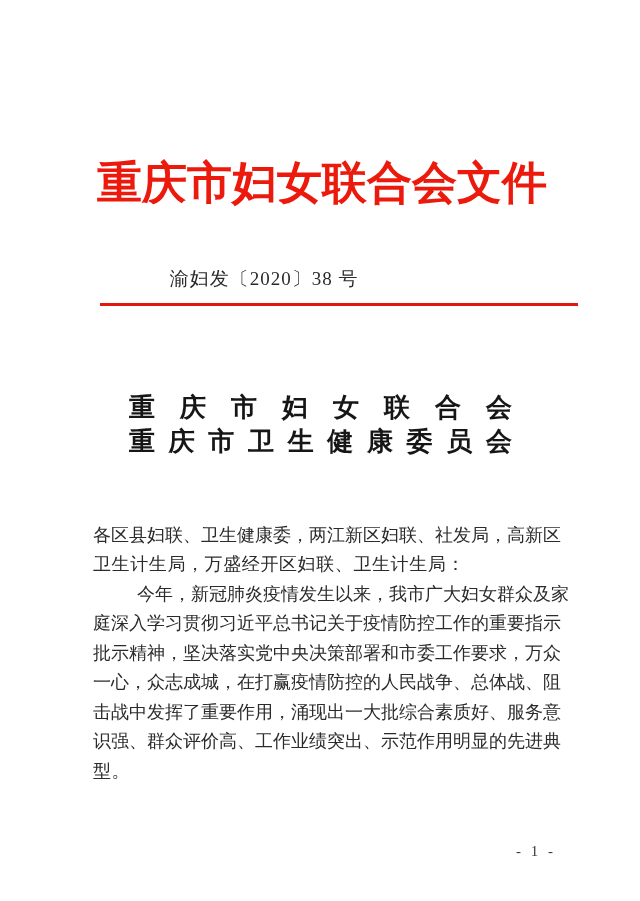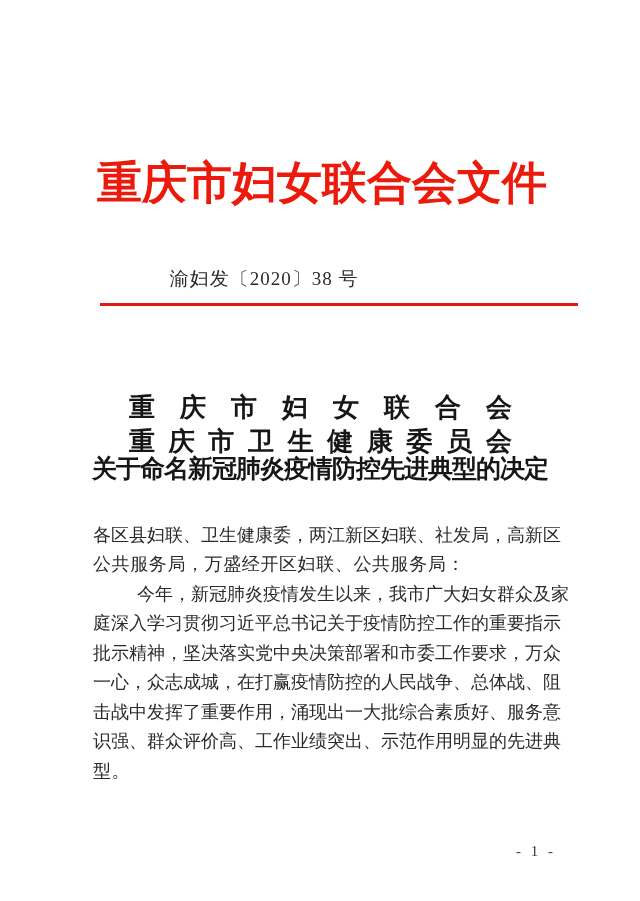--- a/index.html
+++ b/index.html
@@ -153,21 +153,20 @@
       <span>市</span>
       <span>卫</span>
       <span>生</span>
       <span>健</span>
       <span>康</span>
       <span>委</span>
       <span>员</span>
       <span>会</span>
     </div>
 
-  <div class="h-subject">关于命名新冠肺炎疫情防控先进典型的决定</div>
 
   <div class="body-line flexjust bl-p1-1">
       <span>各</span>
       <span>区</span>
       <span>县</span>
       <span>妇</span>
       <span>联</span>
       <span>、</span>
       <span>卫</span>
       <span>生</span>
@@ -184,21 +183,21 @@
       <span>、</span>
       <span>社</span>
       <span>发</span>
       <span>局</span>
       <span>，</span>
       <span>高</span>
       <span>新</span>
       <span>区</span>
     </div>
 
-  <div class="body-line plain bl-p1-2">公共服务局，万盛经开区妇联、公共服务局：</div>
+  <div class="body-line plain bl-p1-2">卫生计生局，万盛经开区妇联、卫生计生局：</div>
 
   <div class="body-line flexjust bl-p2-1">
       <span>今</span>
       <span>年</span>
       <span>，</span>
       <span>新</span>
       <span>冠</span>
       <span>肺</span>
       <span>炎</span>
       <span>疫</span>

